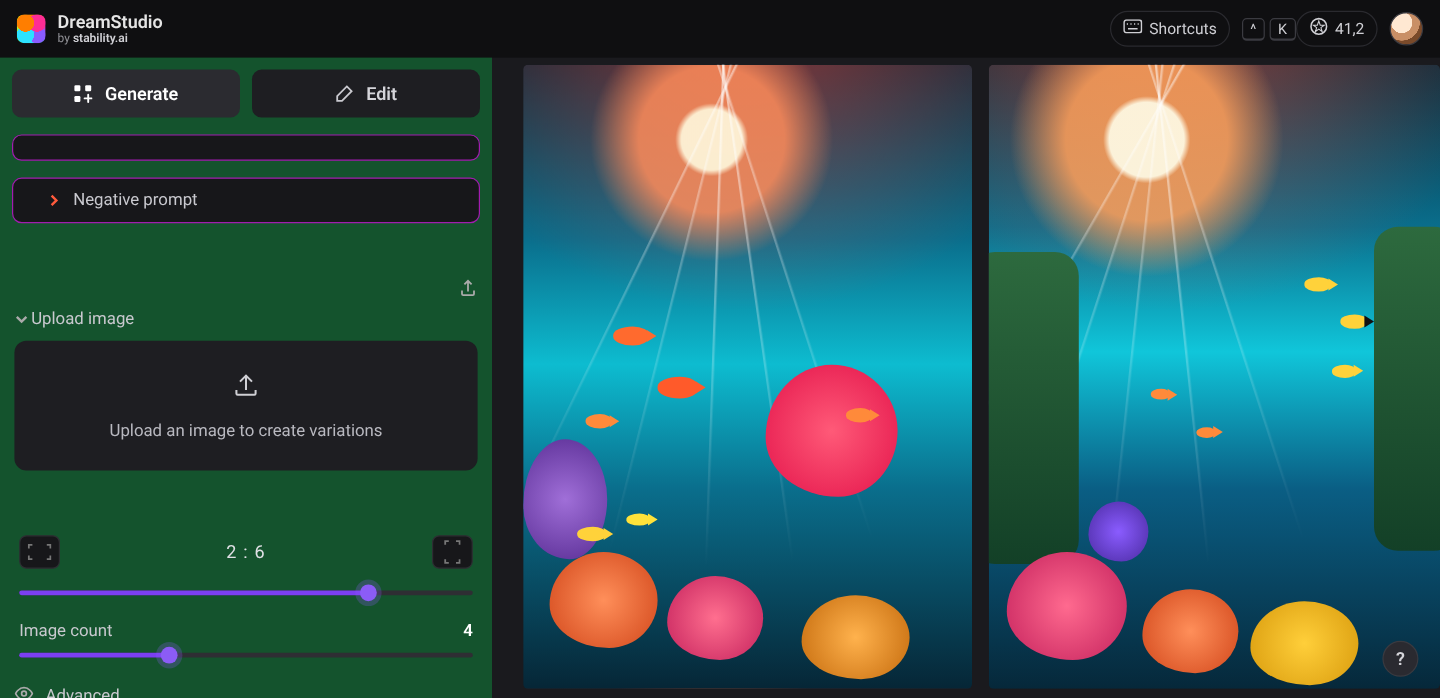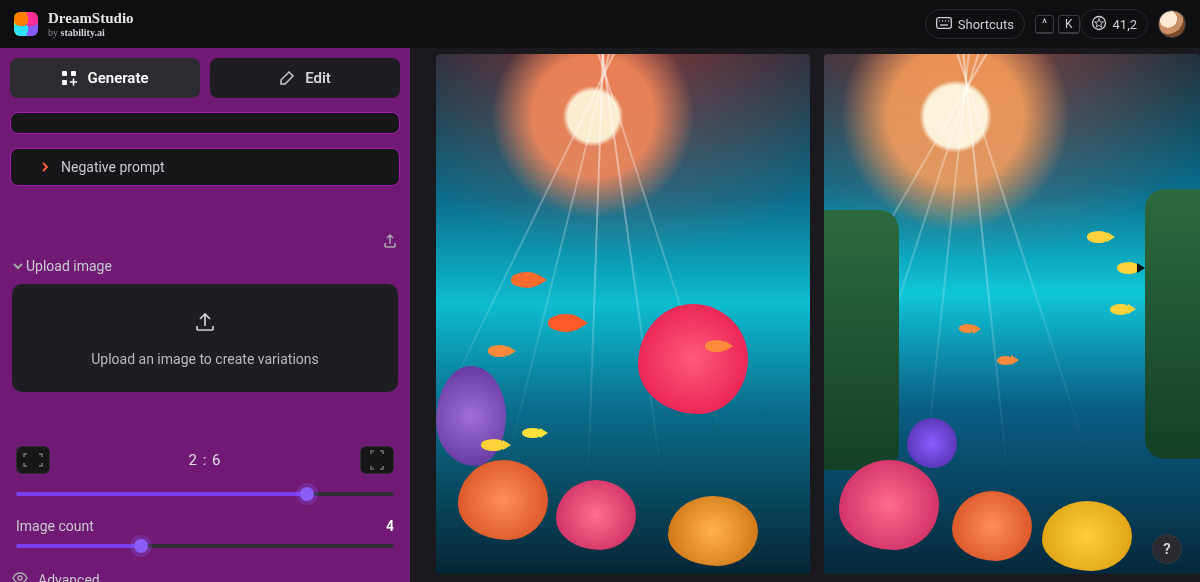--- a/index.html
+++ b/index.html
@@ -23,21 +23,21 @@
 .logo-block { display: flex; align-items: center; gap: 10px; }
 .logo-icon {
   width: 24px; height: 24px; border-radius: 6px;
   background:
     radial-gradient(circle at 30% 30%, #ff7e00 0 30%, transparent 31%),
     radial-gradient(circle at 70% 30%, #ff2d95 0 30%, transparent 31%),
     radial-gradient(circle at 30% 70%, #2de2ff 0 30%, transparent 31%),
     radial-gradient(circle at 70% 70%, #8a5cff 0 30%, transparent 31%),
     conic-gradient(#ff7e00, #ff2d95, #8a5cff, #2de2ff, #5eff6b, #ffe600, #ff7e00);
 }
-.logo-text { display: flex; flex-direction: column; line-height: 1.1; font-family: Liberation Serif, serif; }
+.logo-text { display: flex; flex-direction: column; line-height: 1.1; }
 .app-title { font-size: 15px; font-weight: 600; }
 .subtitle { font-size: 10px; color: #8f8f94; }
 .subtitle b { color: #cfcfd4; font-weight: 600; }
 .header-spacer { flex: 1; }
 .pill {
   display: flex; align-items: center; gap: 6px;
   background: transparent; border: 1px solid #2a2a2f;
   color: #cfcfd4; height: 30px; padding: 0 10px;
   border-radius: 16px; font-size: 13px;
 }
@@ -52,21 +52,21 @@
   width: 28px; height: 28px; border-radius: 50%;
   margin-left: 10px;
   background: radial-gradient(circle at 35% 30%, #ffe8d2 0 35%, #c98f66 36% 60%, #7a4a2a 61%);
   border: 1px solid #3a3a40;
 }
 
 
 .content { display: flex; height: calc(582px - 48px); }
 .sidebar {
   width: 410px; min-width: 410px;
-  background: #701a75;
+  background: #14532d;
   padding: 10px 10px 0 10px;
   display: flex; flex-direction: column;
   position: relative;
 }
 .canvas {
   flex: 1; background: #1a1a1e;
   display: flex; gap: 14px; padding: 6px 0 0 26px;
   overflow: hidden;
 }
 

